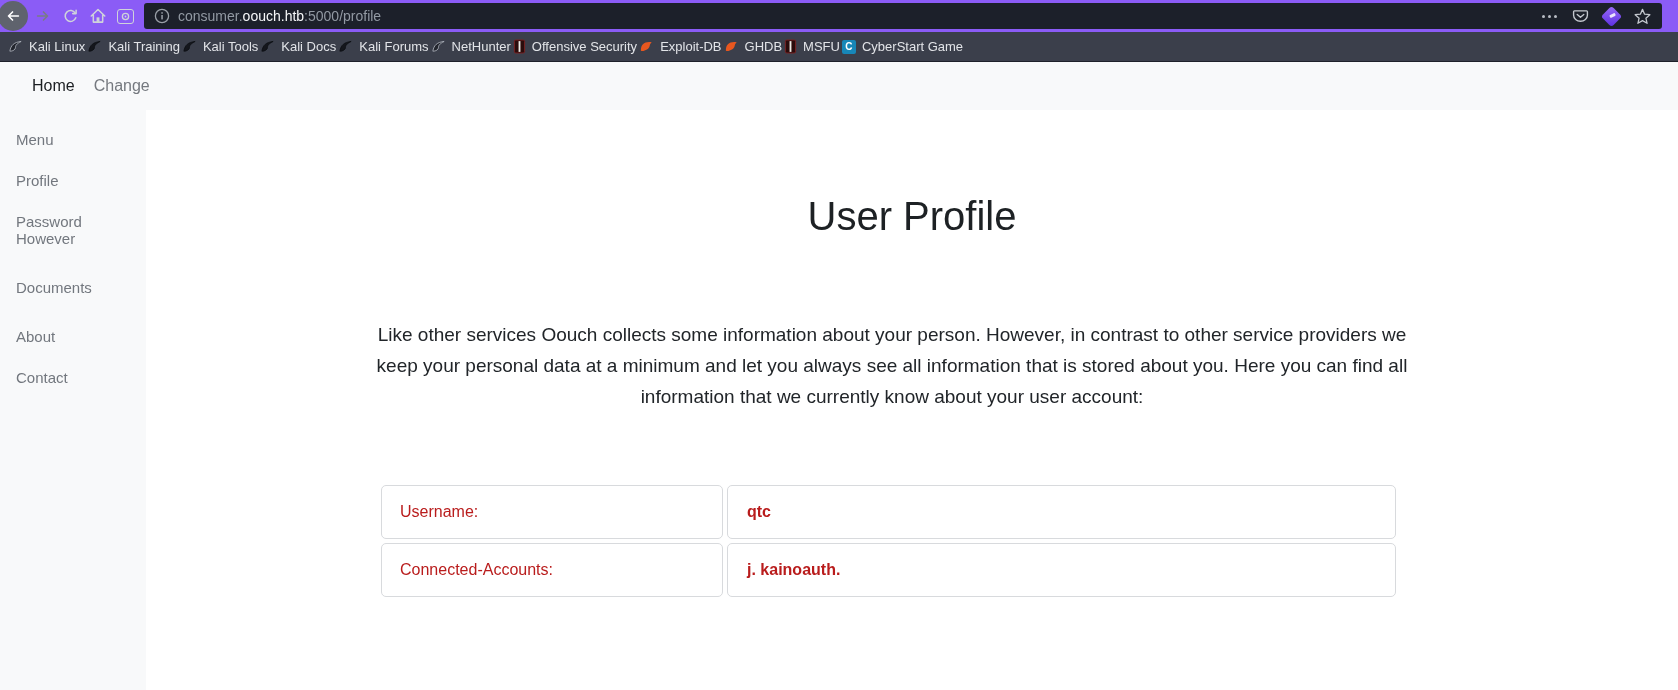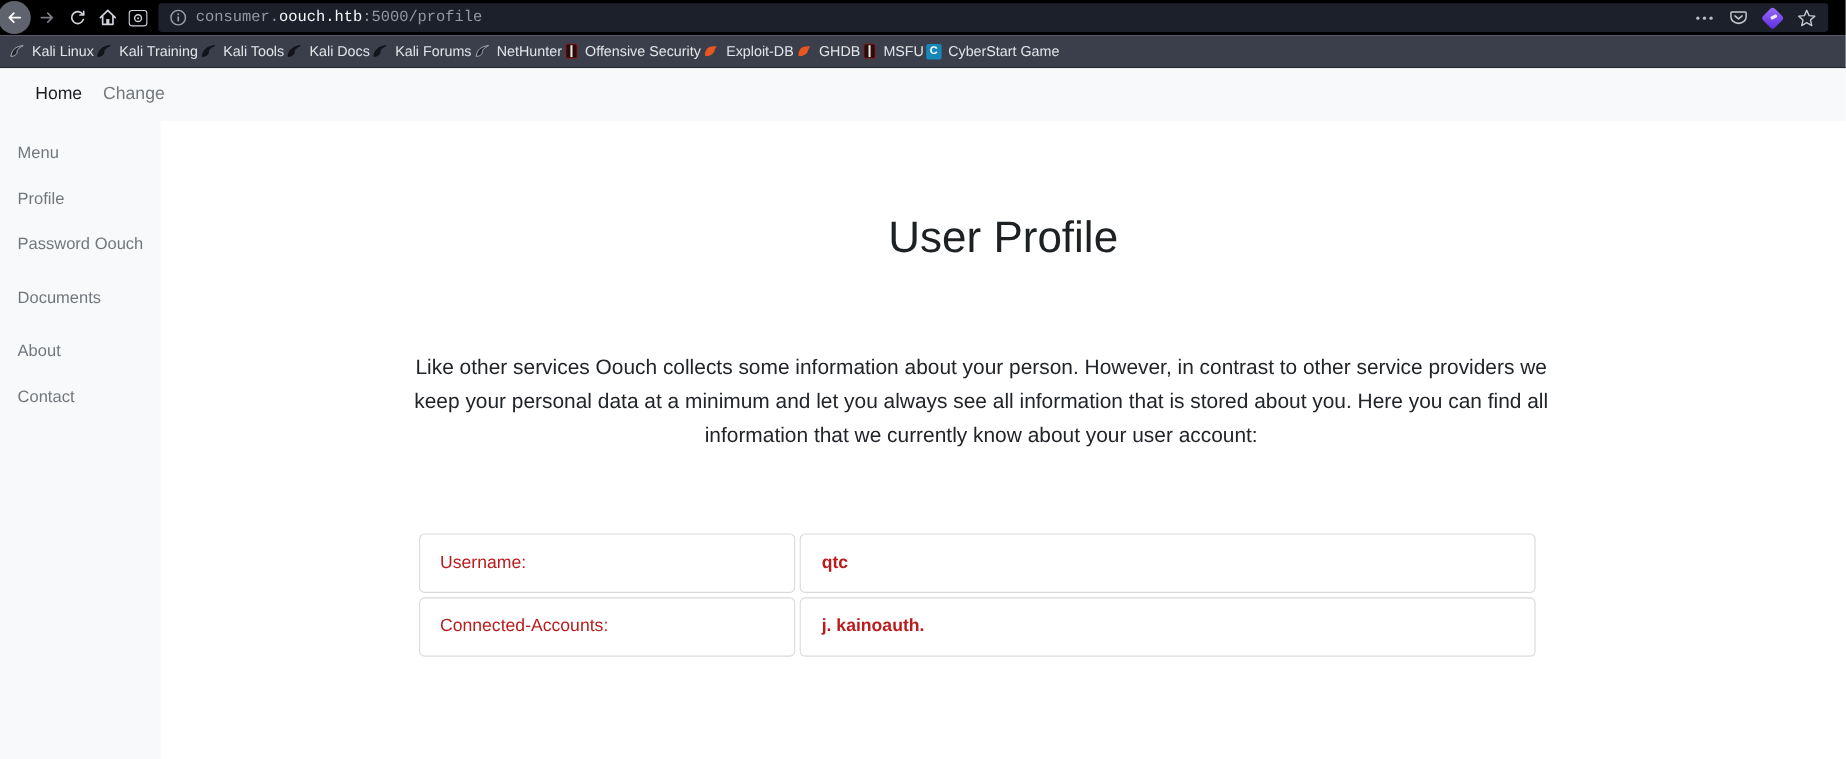--- a/index.html
+++ b/index.html
@@ -1,19 +1,19 @@
 <!DOCTYPE html>
 <html><head>
 <meta charset="utf-8">
 <style>
   * { box-sizing: border-box; margin: 0; padding: 0; }
   html,body { width:1678px; height:690px; overflow:hidden; font-family:"Liberation Sans", sans-serif; background:#fff; }
 
   
-  .toolbar { height:32px; background:#000000; display:flex; align-items:center; padding:0 16px 0 0;font-family:Liberation Mono, monospace; }
+  .toolbar { height:32px; background:#8b5cf6; display:flex; align-items:center; padding:0 16px 0 0; }
   .tb-btn { display:flex; align-items:center; justify-content:center; color:#cfd3da; flex:0 0 auto; }
   .back-circle { width:30px; height:30px; border-radius:50%; background:#5f636d; margin-left:-2px; display:flex; align-items:center; justify-content:center; color:#fff; }
   .fwd { color:#787c85; margin-left:6px; }
   .reload, .home, .ext { margin-left:10px; }
   .ext-box { width:17px; height:15px; border:1.4px solid #cfd3da; border-radius:3px; display:flex; align-items:center; justify-content:center; }
   .urlbar { flex:1 1 auto; height:26px; margin-left:10px; background:#1c202a; border-radius:3px; display:flex; align-items:center; padding:0 10px; }
   .url-info { margin-right:8px; display:flex; }
   .url-text { font-size:14px; color:#9299a3; white-space:nowrap; flex:1 1 auto; overflow:hidden; }
   .url-text .domain { color:#f6f7f9; }
   .url-right { display:flex; align-items:center; gap:14px; margin-left:8px; }
@@ -193,21 +193,21 @@
 <div class="page">
   <div class="navbar">
     <a class="nav-link nav-home" href="#">Home</a>
     <a class="nav-link nav-logout" href="#">Change</a>
   </div>
 
   <div class="content-row">
     <div class="sidebar">
       <div class="side-item">Menu</div>
       <div class="side-item">Profile</div>
-      <div class="side-item">Password Oouch</div>
+      <div class="side-item">Password However</div>
       <div class="side-item gap">Documents</div>
       <div class="side-item gap">About</div>
       <div class="side-item">Contact</div>
     </div>
 
     <div class="main">
       <h1>User Profile</h1>
       <p class="intro">Like other services Oouch collects some information about your person. However, in contrast to other service providers we keep your personal data at a minimum and let you always see all information that is stored about you. Here you can find all information that we currently know about your user account:</p>
 
       <table class="profile-table">

